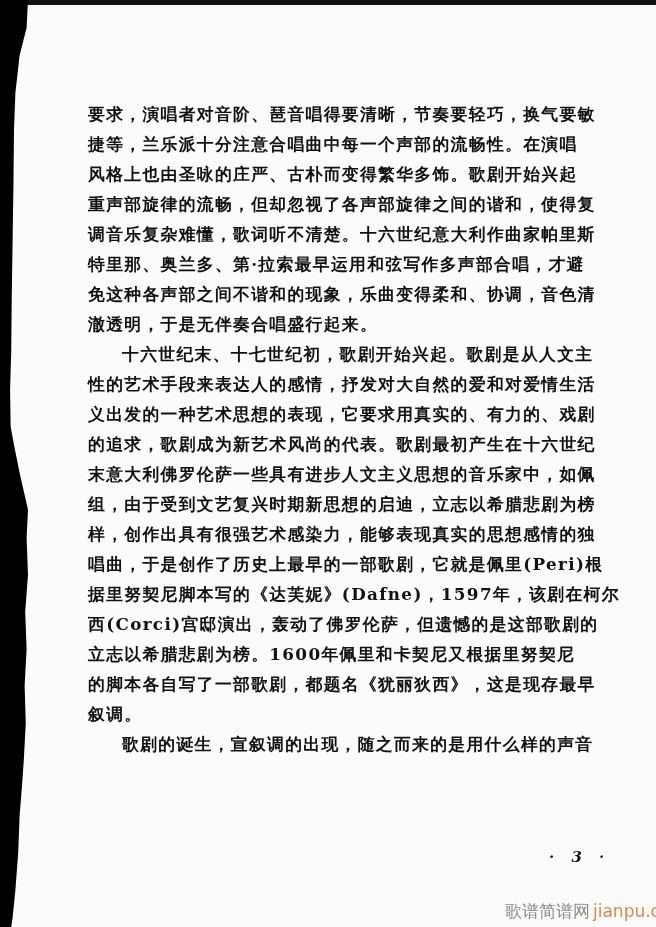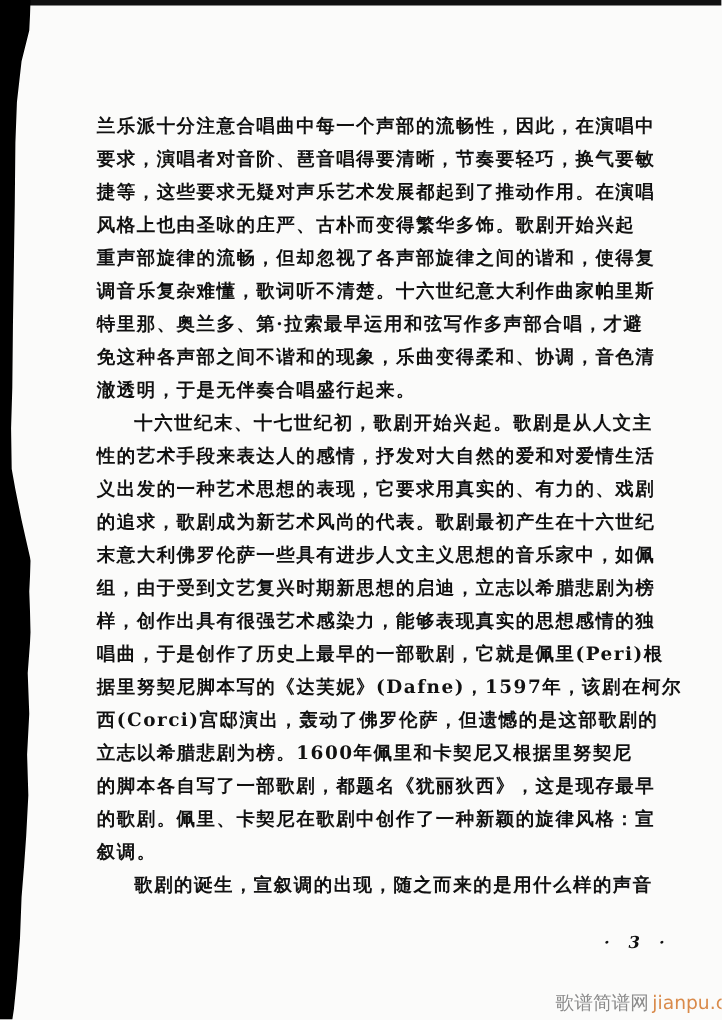--- a/index.html
+++ b/index.html
@@ -83,42 +83,40 @@
     }
   </style>
 </head>
 <body>
 
 <div class="page">
   <div class="scan-edge-top"></div>
   <div class="scan-edge-left"></div>
 
   <div class="text-block">
-    <div class="line">兰乐派十分注意合唱曲中每一个声部的流畅性，因此，在演唱中</div>
     <div class="line">要求，演唱者对音阶、琶音唱得要清晰，节奏要轻巧，换气要敏</div>
-    <div class="line">捷等，这些要求无疑对声乐艺术发展都起到了推动作用。在演唱</div>
+    <div class="line">捷等，兰乐派十分注意合唱曲中每一个声部的流畅性。在演唱</div>
     <div class="line">风格上也由圣咏的庄严、古朴而变得繁华多饰。歌剧开始兴起</div>
     <div class="line">重声部旋律的流畅，但却忽视了各声部旋律之间的谐和，使得复</div>
     <div class="line">调音乐复杂难懂，歌词听不清楚。十六世纪意大利作曲家帕里斯</div>
     <div class="line">特里那、奥兰多、第·拉索最早运用和弦写作多声部合唱，才避</div>
     <div class="line">免这种各声部之间不谐和的现象，乐曲变得柔和、协调，音色清</div>
     <div class="line">澈透明，于是无伴奏合唱盛行起来。</div>
     <div class="line indent">十六世纪末、十七世纪初，歌剧开始兴起。歌剧是从人文主</div>
     <div class="line">性的艺术手段来表达人的感情，抒发对大自然的爱和对爱情生活</div>
     <div class="line">义出发的一种艺术思想的表现，它要求用真实的、有力的、戏剧</div>
     <div class="line">的追求，歌剧成为新艺术风尚的代表。歌剧最初产生在十六世纪</div>
     <div class="line">末意大利佛罗伦萨一些具有进步人文主义思想的音乐家中，如佩</div>
     <div class="line">组，由于受到文艺复兴时期新思想的启迪，立志以希腊悲剧为榜</div>
     <div class="line">样，创作出具有很强艺术感染力，能够表现真实的思想感情的独</div>
     <div class="line">唱曲，于是创作了历史上最早的一部歌剧，它就是佩里(Peri)根</div>
     <div class="line">据里努契尼脚本写的《达芙妮》(Dafne)，1597年，该剧在柯尔</div>
     <div class="line">西(Corci)宫邸演出，轰动了佛罗伦萨，但遗憾的是这部歌剧的</div>
     <div class="line">立志以希腊悲剧为榜。1600年佩里和卡契尼又根据里努契尼</div>
     <div class="line">的脚本各自写了一部歌剧，都题名《犹丽狄西》，这是现存最早</div>
-    <div class="line">的歌剧。佩里、卡契尼在歌剧中创作了一种新颖的旋律风格：宣</div>
     <div class="line">叙调。</div>
     <div class="line indent">歌剧的诞生，宣叙调的出现，随之而来的是用什么样的声音</div>
   </div>
 
   <div class="page-number">· 3 ·</div>
 
   <div class="watermark">
     <span class="wm-cn">歌谱简谱网</span><span class="wm-en">jianpu.cn</span>
   </div>
 </div>

